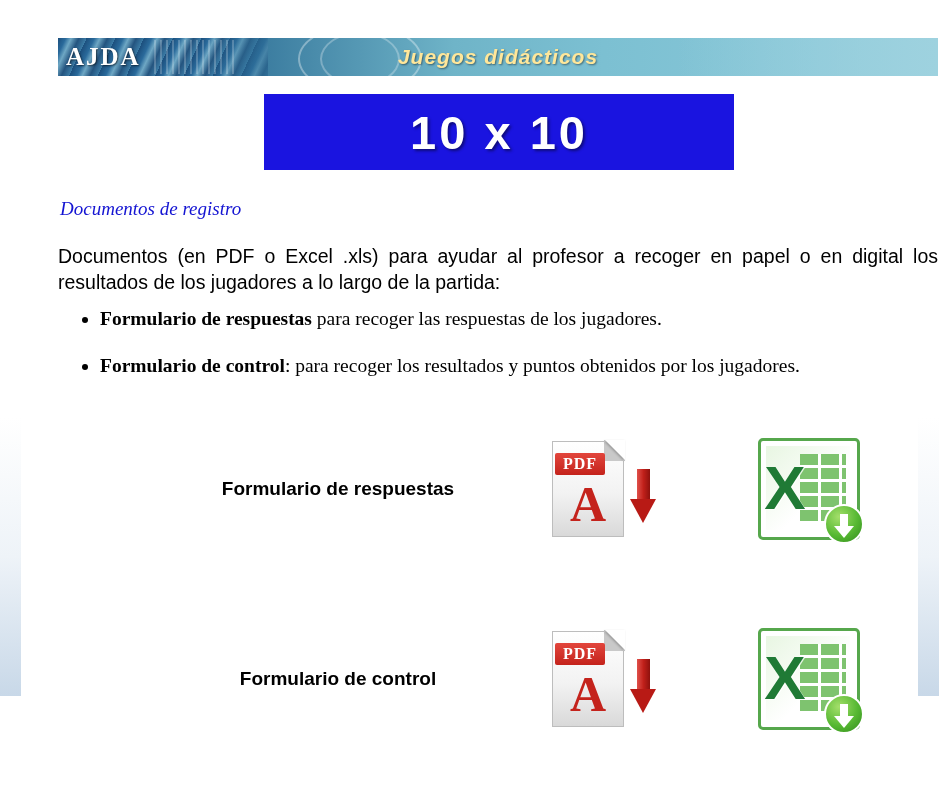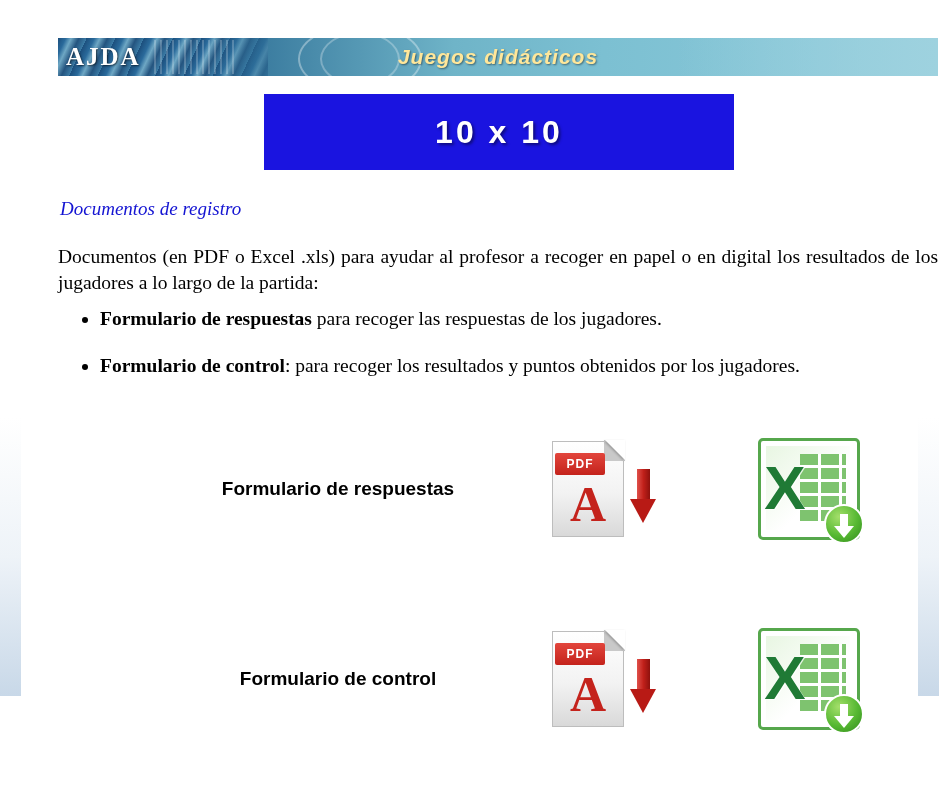--- a/index.html
+++ b/index.html
@@ -111,21 +111,21 @@
     top: 78px;
     width: 470px;
     height: 76px;
     background: #1a14e0;
     display: flex;
     align-items: center;
     justify-content: center;
   }
   .title-box-text {
     font-family: "Liberation Sans", sans-serif;
-    font-size: 32px;
+    font-size: 47px;
     font-weight: bold;
     color: #ffffff;
     letter-spacing: 3px;
     text-shadow: 2px 2px 3px rgba(0,0,0,0.45);
   }
   
   .section-heading {
     position: absolute;
     left: 38px;
     top: 182px;
@@ -133,21 +133,21 @@
     font-size: 19px;
     font-weight: normal;
     font-style: italic;
     color: #1414d2;
   }
   .intro-par {
     position: absolute;
     left: 36px;
     top: 228px;
     width: 880px;
-    font-family: Liberation Serif, serif;
+    font-family: Liberation Sans, sans-serif;
     font-size: 19.5px;
     color: #000000;
     text-align: justify;
     line-height: 1.32;
   }
   .bullets {
     position: absolute;
     left: 36px;
     top: 290px;
     width: 880px;
@@ -220,22 +220,22 @@
     width: 21px; height: 21px;
     background: #c9c9c9;
   }
   .pdf-band {
     position: absolute;
     left: 3px; top: 12px;
     width: 50px; height: 22px;
     background: linear-gradient(to bottom, #e2453c 0%, #c4231c 100%);
     border-radius: 2px;
     color: #ffffff;
-    font-family: Liberation Sans, sans-serif;
-    font-size: 12px;
+    font-family: Liberation Serif, serif;
+    font-size: 16px;
     font-weight: bold;
     letter-spacing: 1px;
     text-align: center;
     line-height: 22px;
   }
   .pdf-a {
     position: absolute;
     left: 14px; top: 40px;
     width: 44px; height: 48px;
     color: #c4231c;

